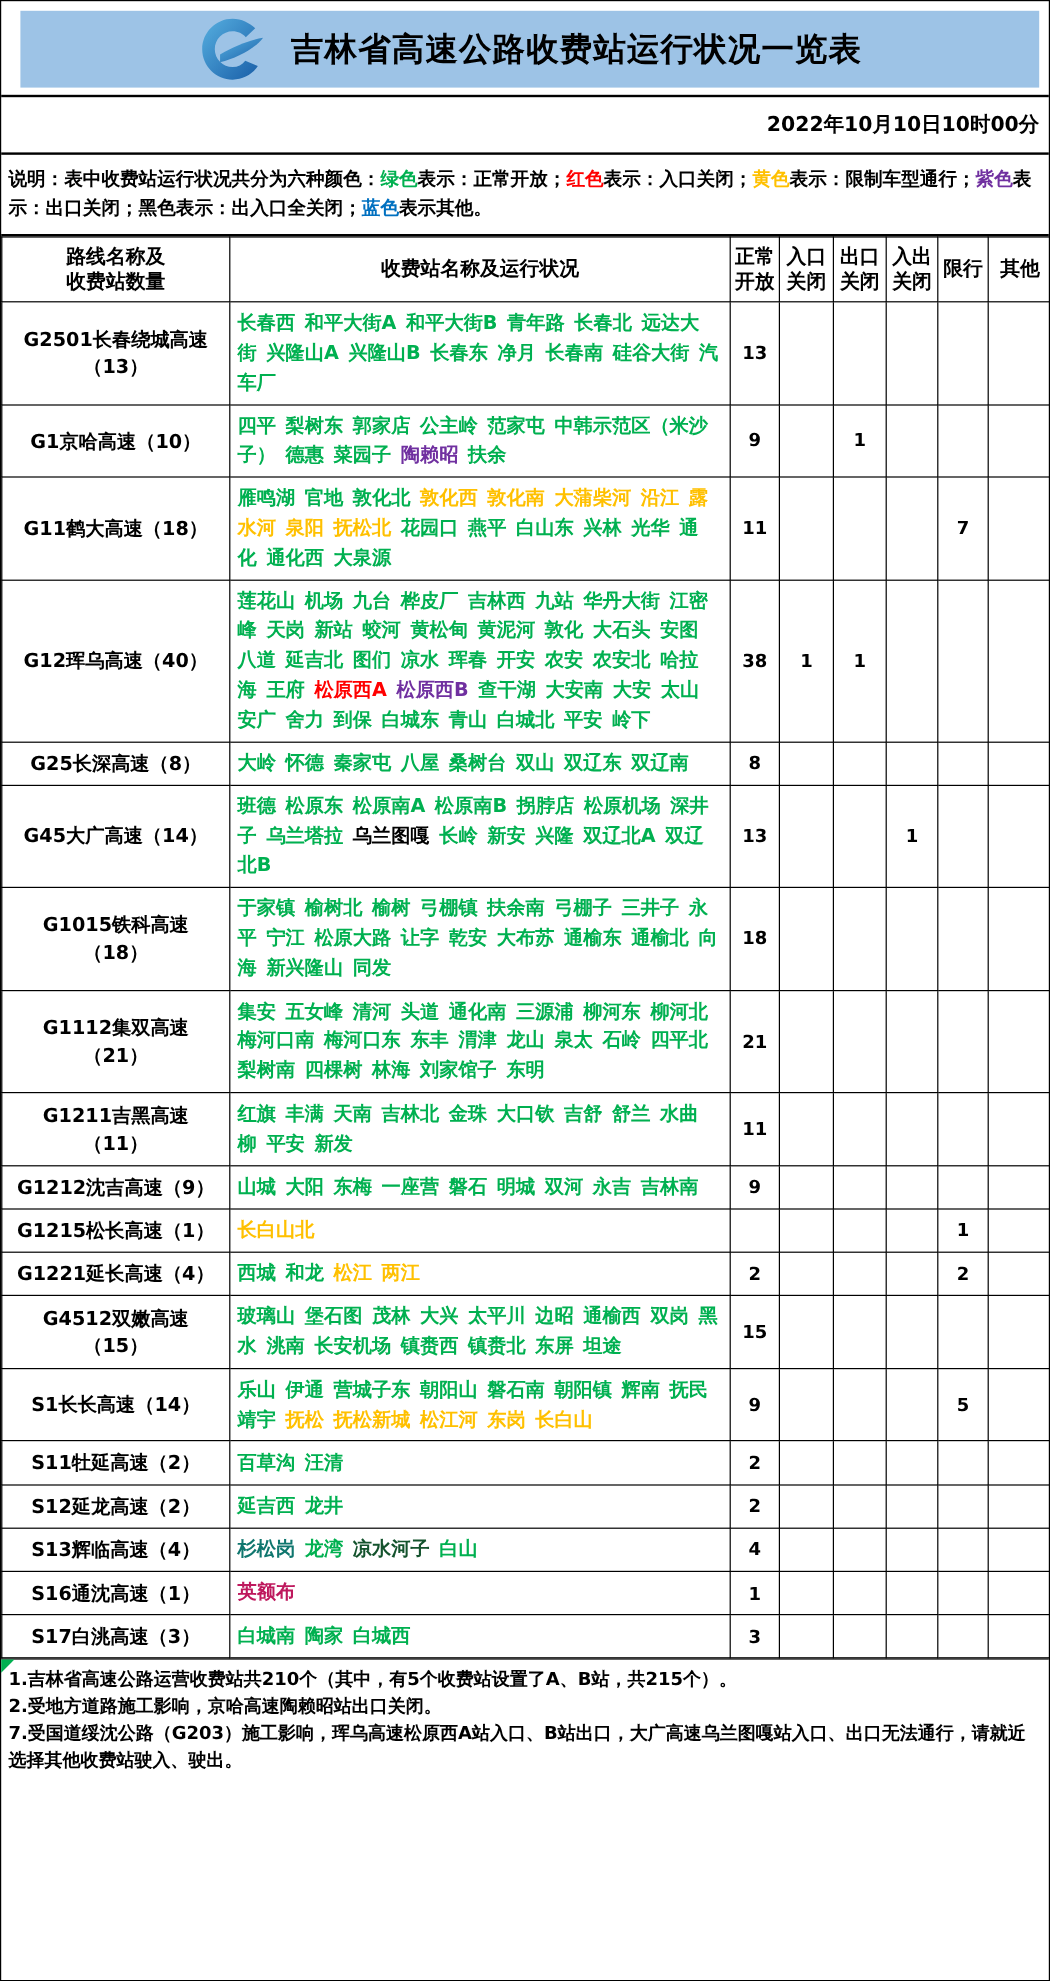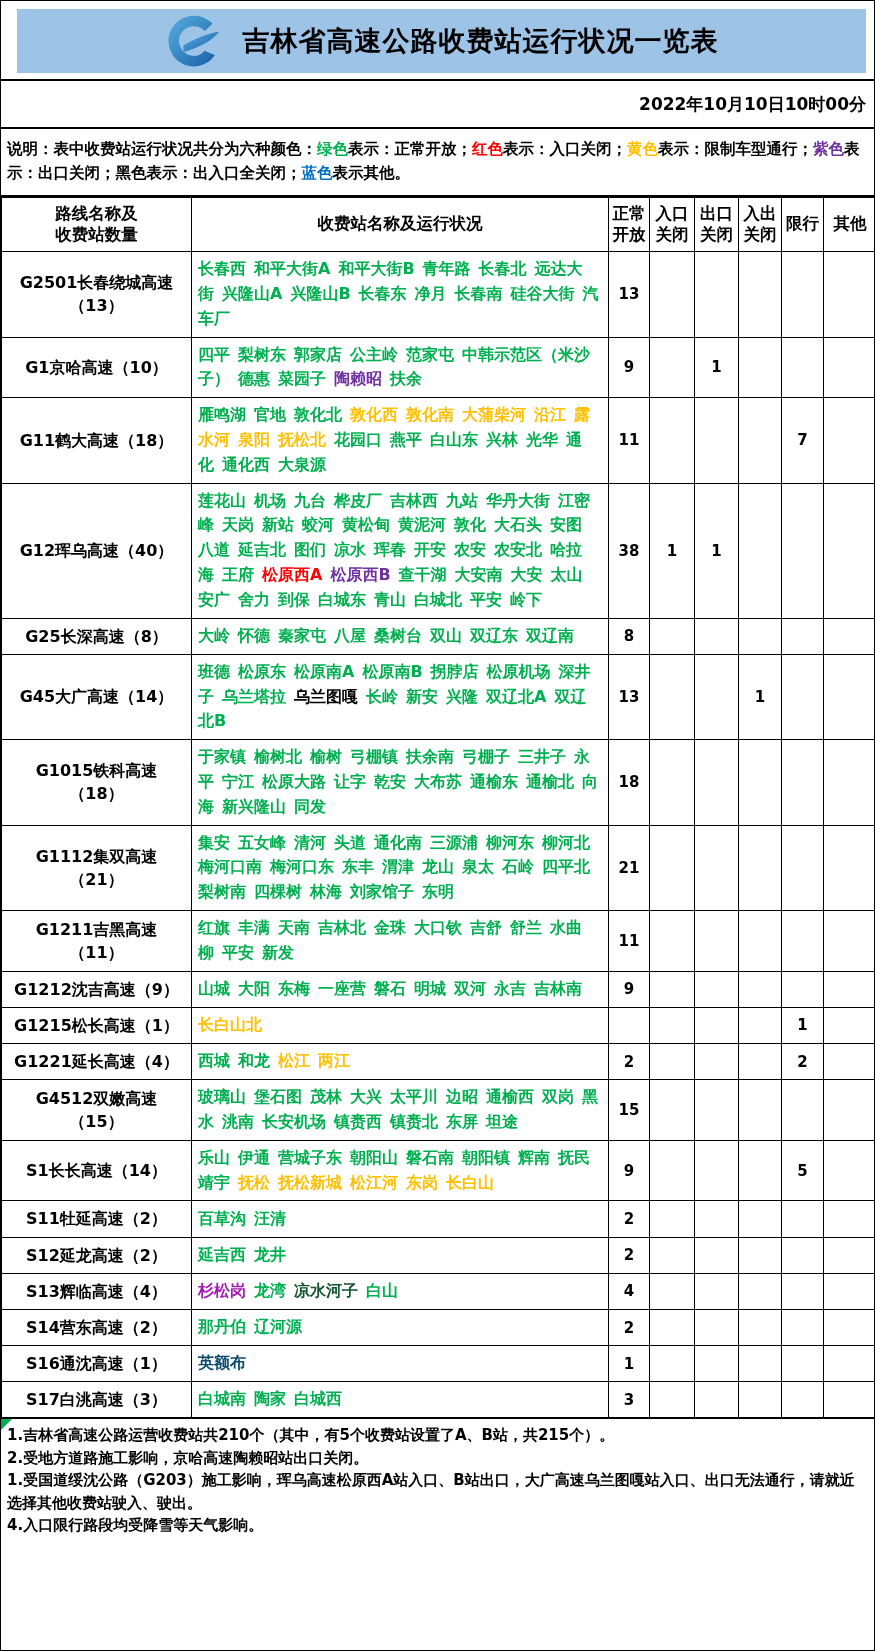--- a/index.html
+++ b/index.html
@@ -259,41 +259,31 @@
             <td class="stations"><span style="color: rgb(0, 176, 80);">延吉西</span> <span style="color: rgb(0, 176, 80);">龙井</span> </td>
             <td class="num">2</td>
             <td class="num"></td>
             <td class="num"></td>
             <td class="num"></td>
             <td class="num"></td>
             <td class="num"></td>
           </tr>
           <tr>
             <td class="route">S13辉临高速（4）</td>
-            <td class="stations"><span style="color: #a21caf;">杉松岗</span> <span style="color: rgb(0, 176, 80);">龙湾</span> <span style="color: #14532d;">凉水河子</span> <span style="color: rgb(0, 176, 80);">白山</span> </td>
+            <td class="stations"><span style="color: #0f766e;">杉松岗</span> <span style="color: rgb(0, 176, 80);">龙湾</span> <span style="color: #14532d;">凉水河子</span> <span style="color: rgb(0, 176, 80);">白山</span> </td>
             <td class="num">4</td>
             <td class="num"></td>
             <td class="num"></td>
             <td class="num"></td>
             <td class="num"></td>
             <td class="num"></td>
           </tr>
           <tr>
-            <td class="route">S14营东高速（2）</td>
-            <td class="stations"><span style="color: rgb(0, 176, 80);">那丹伯</span> <span style="color: rgb(0, 176, 80);">辽河源</span> </td>
-            <td class="num">2</td>
-            <td class="num"></td>
-            <td class="num"></td>
-            <td class="num"></td>
-            <td class="num"></td>
-            <td class="num"></td>
-          </tr>
-          <tr>
             <td class="route">S16通沈高速（1）</td>
-            <td class="stations"><span style="color: #0c4a6e;">英额布</span> </td>
+            <td class="stations"><span style="color: #be185d;">英额布</span> </td>
             <td class="num">1</td>
             <td class="num"></td>
             <td class="num"></td>
             <td class="num"></td>
             <td class="num"></td>
             <td class="num"></td>
           </tr>
           <tr>
             <td class="route">S17白洮高速（3）</td>
             <td class="stations"><span style="color: rgb(0, 176, 80);">白城南</span> <span style="color: rgb(0, 176, 80);">陶家</span> <span style="color: rgb(0, 176, 80);">白城西</span> </td>
@@ -304,18 +294,17 @@
             <td class="num"></td>
             <td class="num"></td>
           </tr>
         </tbody>
     </table>
 
     <div class="footer">
       <span class="corner-triangle"></span>
       <div class="note-line">1.吉林省高速公路运营收费站共210个（其中，有5个收费站设置了A、B站，共215个）。</div>
       <div class="note-line">2.受地方道路施工影响，京哈高速陶赖昭站出口关闭。</div>
-      <div class="note-line">1.受国道绥沈公路（G203）施工影响，珲乌高速松原西A站入口、B站出口，大广高速乌兰图嘎站入口、出口无法通行，请就近选择其他收费站驶入、驶出。</div>
-      <div class="note-line">4.入口限行路段均受降雪等天气影响。</div>
+      <div class="note-line">7.受国道绥沈公路（G203）施工影响，珲乌高速松原西A站入口、B站出口，大广高速乌兰图嘎站入口、出口无法通行，请就近选择其他收费站驶入、驶出。</div>
     </div>
   </div>
 
 </div>
 
 </body></html>

